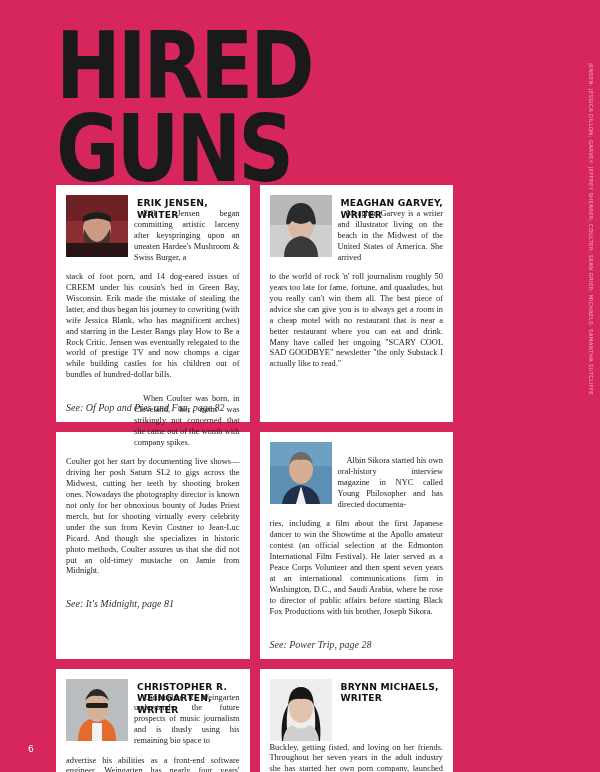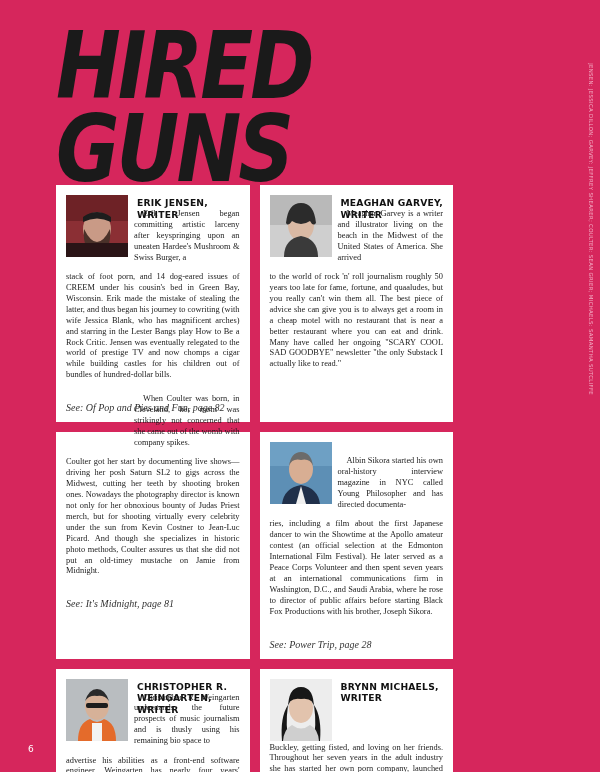--- a/index.html
+++ b/index.html
@@ -14,21 +14,20 @@
   .page {
     position: absolute;
     inset: 0;
   }
   
   .masthead {
     position: absolute;
     left: 56px;
     top: 30px;
     width: 420px;
-    font-style: italic;
   }
   .masthead-line {
     font-family: "DejaVu Sans", sans-serif;
     font-weight: bold;
     color: #1a1a1a;
     letter-spacing: -3px;
     line-height: 0.78;
     font-size: 74px;
     text-transform: uppercase;
     transform: scaleY(1.22) scaleX(1.02);

